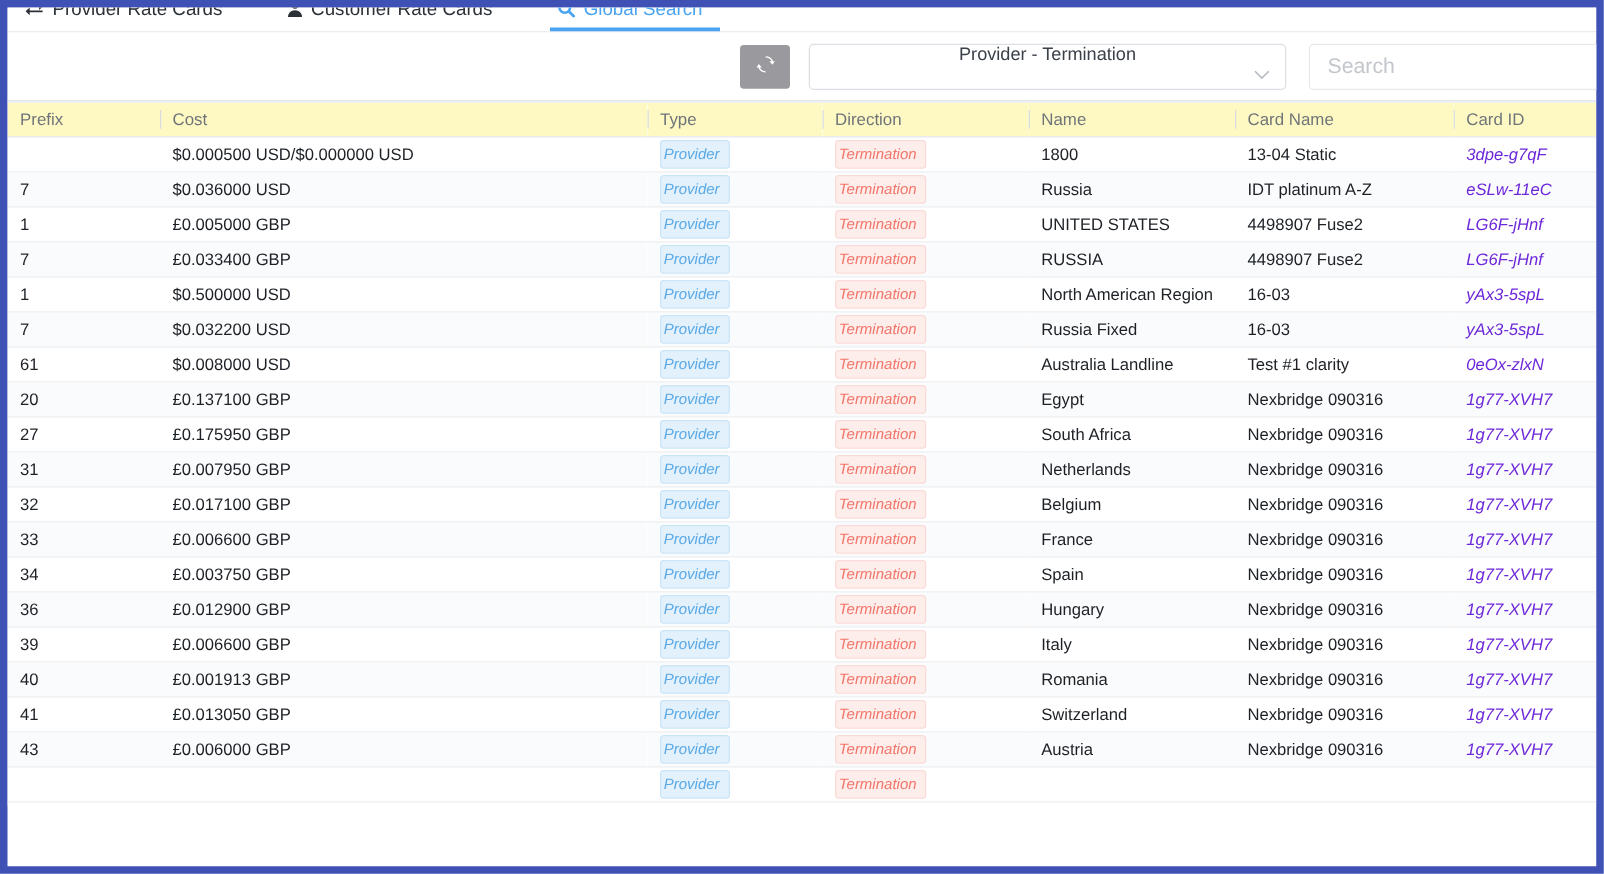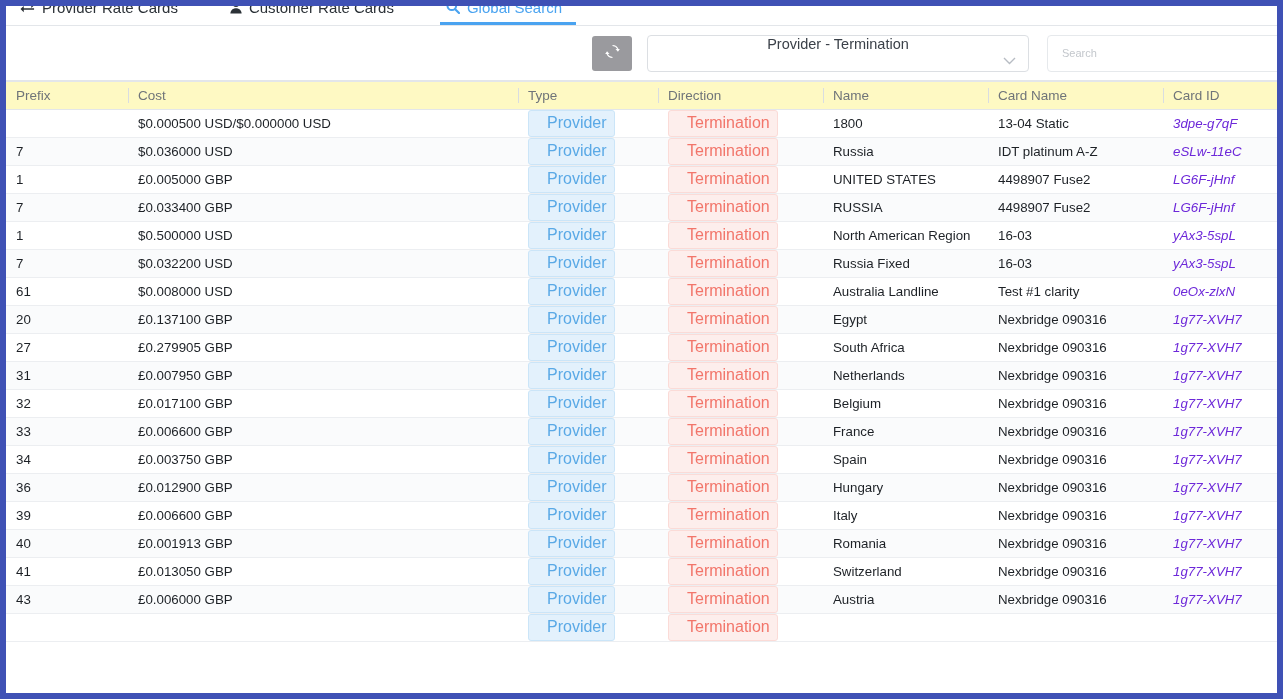--- a/index.html
+++ b/index.html
@@ -84,21 +84,21 @@
     border: 1px solid #e6e9ec;
     border-radius: 4px;
     background: #fff;
     display: flex; align-items: center;
     padding: 0 12px;
     margin-right: -10px;
   }
   #searchbox input {
     border: none; outline: none;
     width: 100%;
-    font-size: 11px;
+    font-size: 17px;
     font-family: "Liberation Sans", sans-serif;
     color: #3b4149;
     background: transparent;
   }
   #searchbox input::placeholder { color: #c3c7cc; }
   
   #tablewrap {
     position: relative;
     background: #fff;
     height: 564px;
@@ -129,24 +129,25 @@
     color: #1d2126;
     padding: 0 0 0 10px;
     border-bottom: 1px solid #eceef1;
     white-space: nowrap;
     overflow: hidden;
   }
   tbody tr:nth-child(odd) { background: #ffffff; }
   tbody tr:nth-child(even) { background: #fafbfc; }
   .badge {
     display: inline-block;
-    font-size: 16px;
+    font-size: 12px;
     line-height: 1;
-    padding: 4px 7px 5px 18px;
+    padding: 4px 7px 5px 2px;
     border-radius: 3px;
+    font-style: italic;
   }
   .badge-provider {
     background: #e3f1fc;
     color: #5aa9e6;
     border: 1px solid #cbe5f8;
   }
   .badge-termination {
     background: #fdeeec;
     color: #f2756a;
     border: 1px solid #fbdbd7;
@@ -316,21 +317,21 @@
             <td><span>20</span></td>
             <td><span>£0.137100 GBP</span></td>
             <td><span class="badge badge-provider">Provider</span></td>
             <td><span class="badge badge-termination">Termination</span></td>
             <td><span>Egypt</span></td>
             <td><span>Nexbridge 090316</span></td>
             <td><span class="cardid">1g77-XVH7</span></td>
           </tr>
           <tr>
             <td><span>27</span></td>
-            <td><span>£0.279905 GBP</span></td>
+            <td><span>£0.175950 GBP</span></td>
             <td><span class="badge badge-provider">Provider</span></td>
             <td><span class="badge badge-termination">Termination</span></td>
             <td><span>South Africa</span></td>
             <td><span>Nexbridge 090316</span></td>
             <td><span class="cardid">1g77-XVH7</span></td>
           </tr>
           <tr>
             <td><span>31</span></td>
             <td><span>£0.007950 GBP</span></td>
             <td><span class="badge badge-provider">Provider</span></td>

